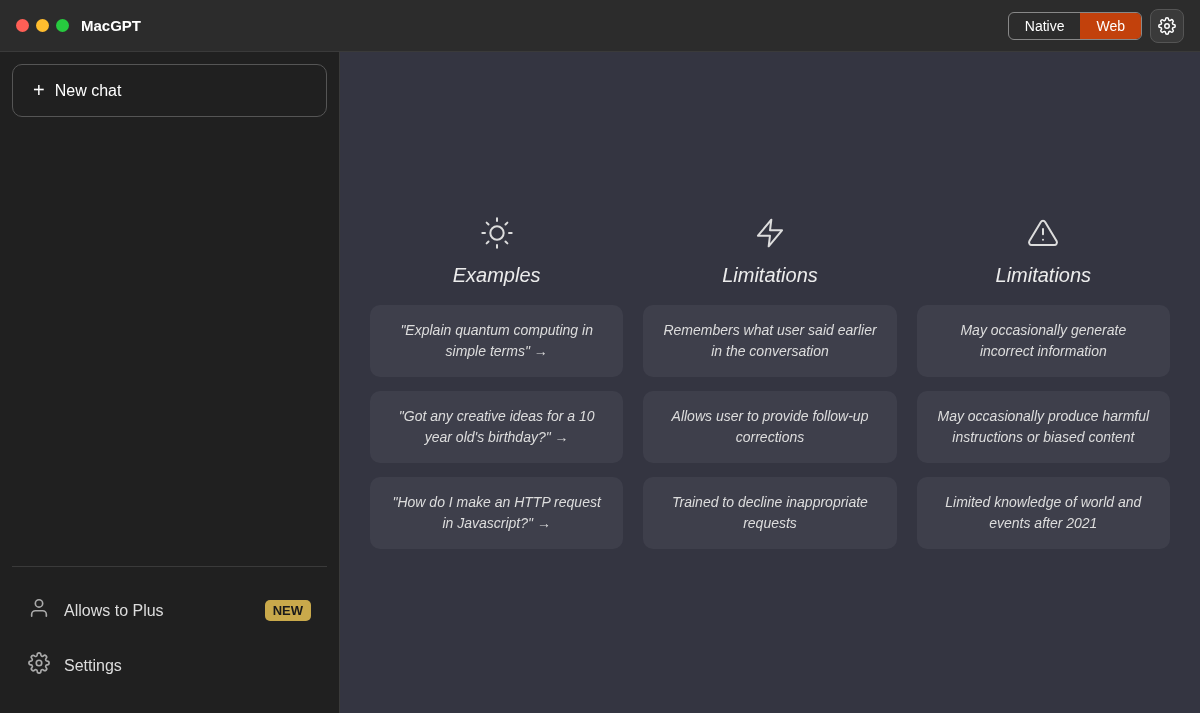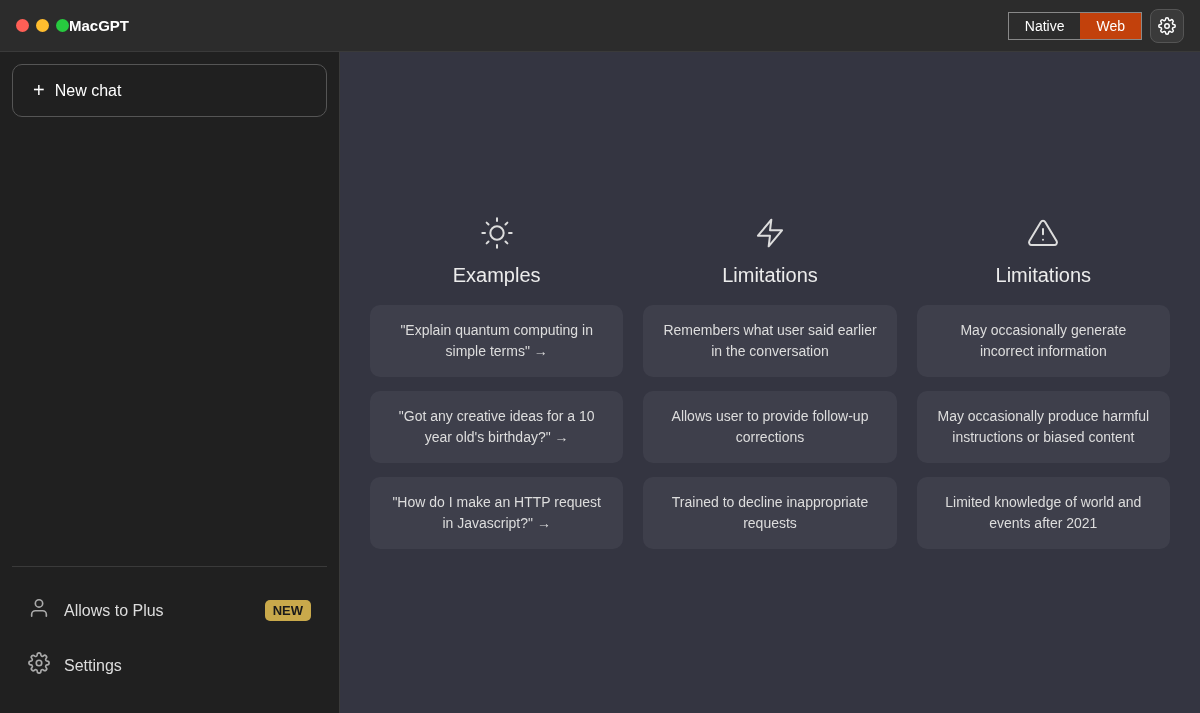--- a/index.html
+++ b/index.html
@@ -24,20 +24,21 @@
       justify-content: space-between;
       background: #2c2c2c;
       height: 52px;
       padding: 0 16px;
       border-bottom: 1px solid #3a3a3a;
     }
 
     .title-bar-left {
       display: flex;
       align-items: center;
+      gap: 12px;
     }
 
     .traffic-lights {
       display: flex;
       gap: 7px;
     }
 
     .traffic-light {
       width: 13px;
       height: 13px;
@@ -56,21 +57,21 @@
 
     .title-bar-right {
       display: flex;
       align-items: center;
       gap: 8px;
     }
 
     .mode-toggle {
       display: flex;
       border: 1px solid #888;
-      border-radius: 0;
+      border-radius: 6px;
       overflow: hidden;
     }
 
     .mode-btn {
       padding: 5px 16px;
       font-size: 14px;
       color: #ccc;
       cursor: pointer;
       background: transparent;
       border: none;
@@ -174,20 +175,21 @@
     }
 
     
     .content-area {
       flex: 1;
       background: #343541;
       display: flex;
       align-items: center;
       justify-content: center;
       padding: 30px;
+      font-style: italic;
     }
 
     .columns-container {
       display: flex;
       gap: 20px;
       width: 100%;
       max-width: 820px;
     }
 
     .column {

